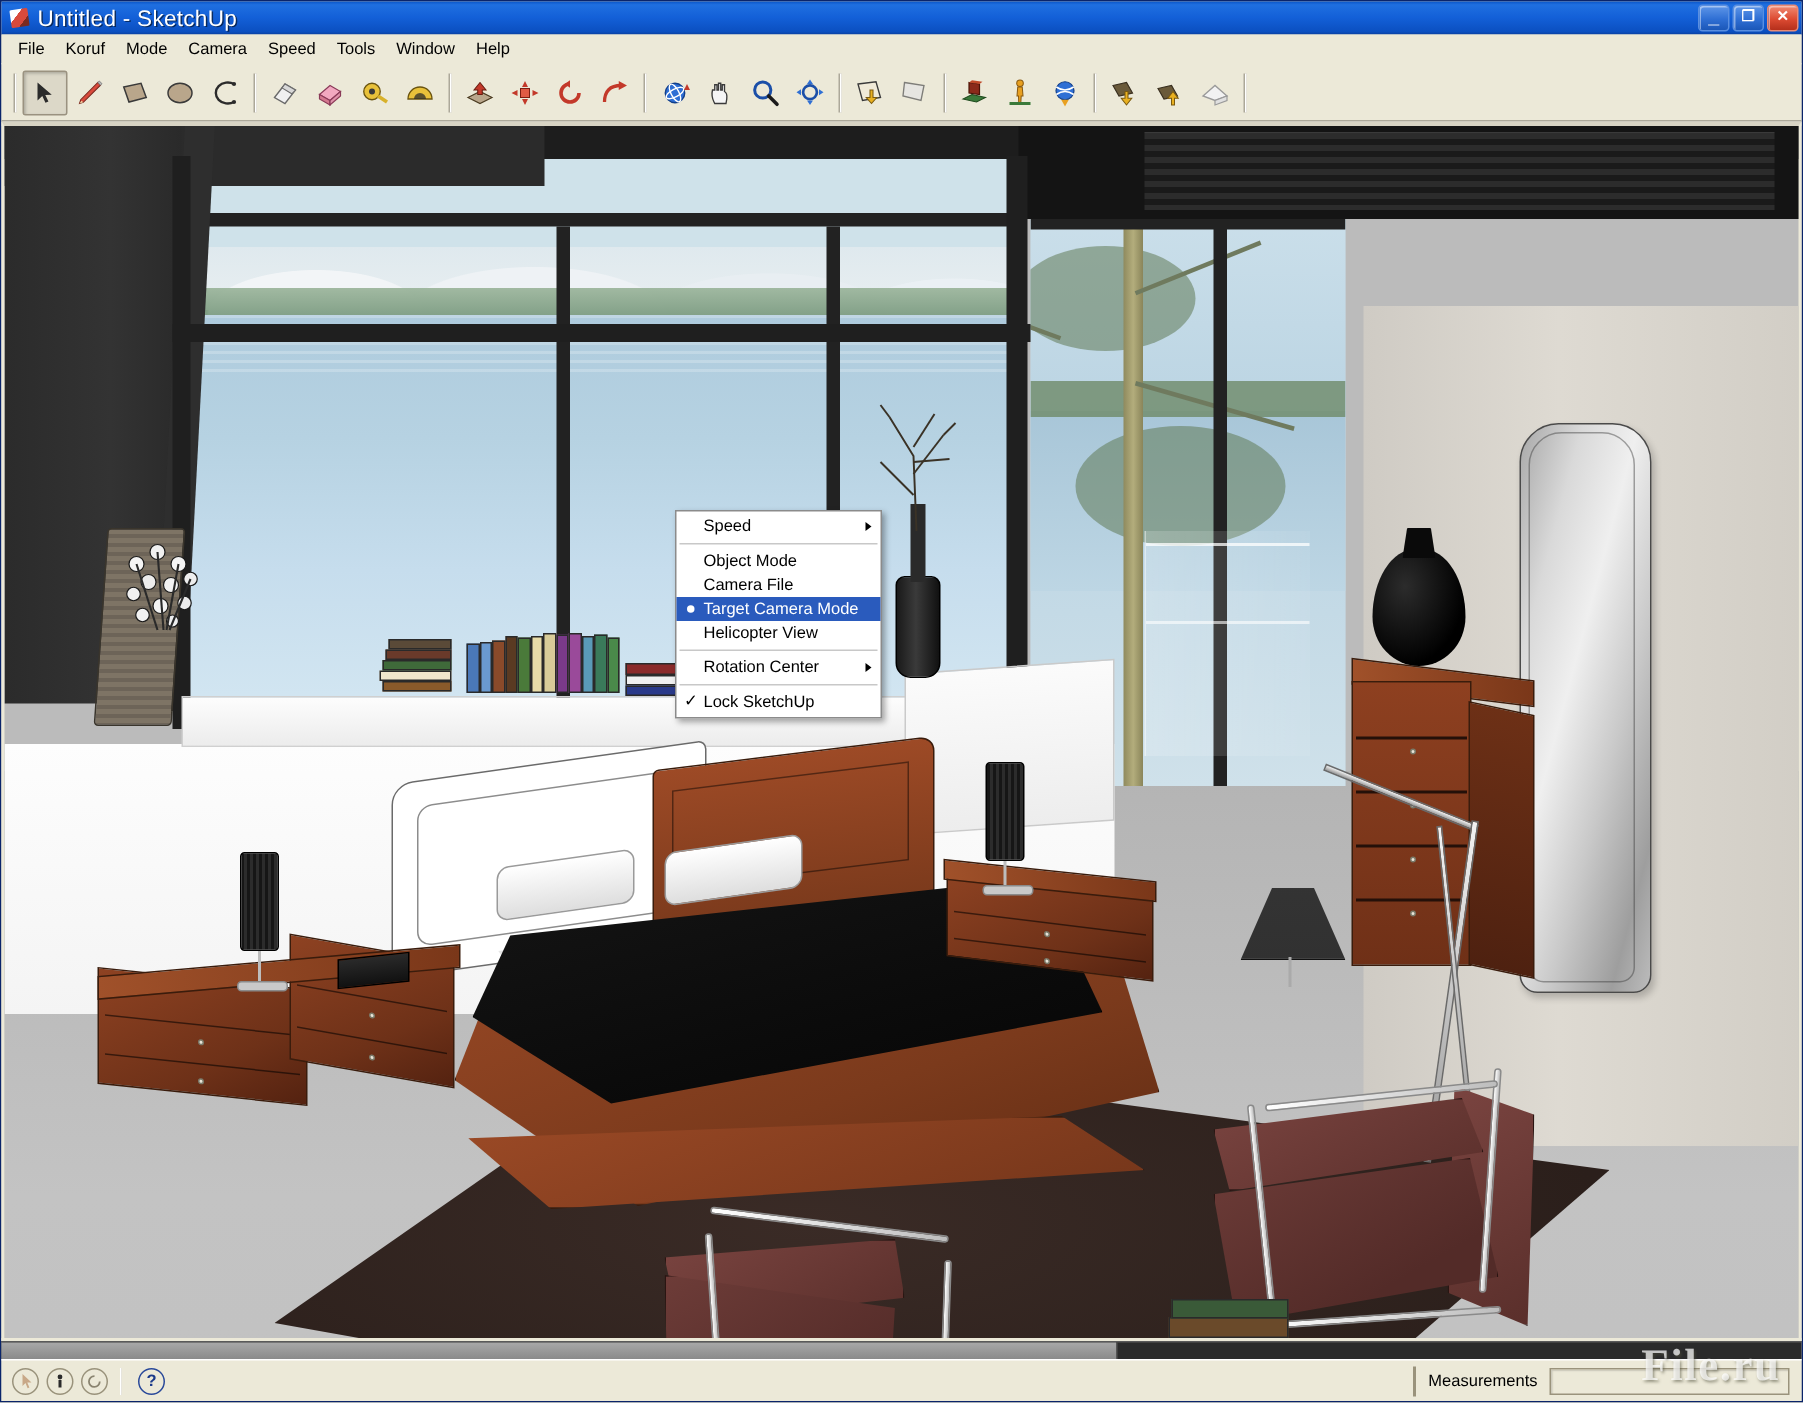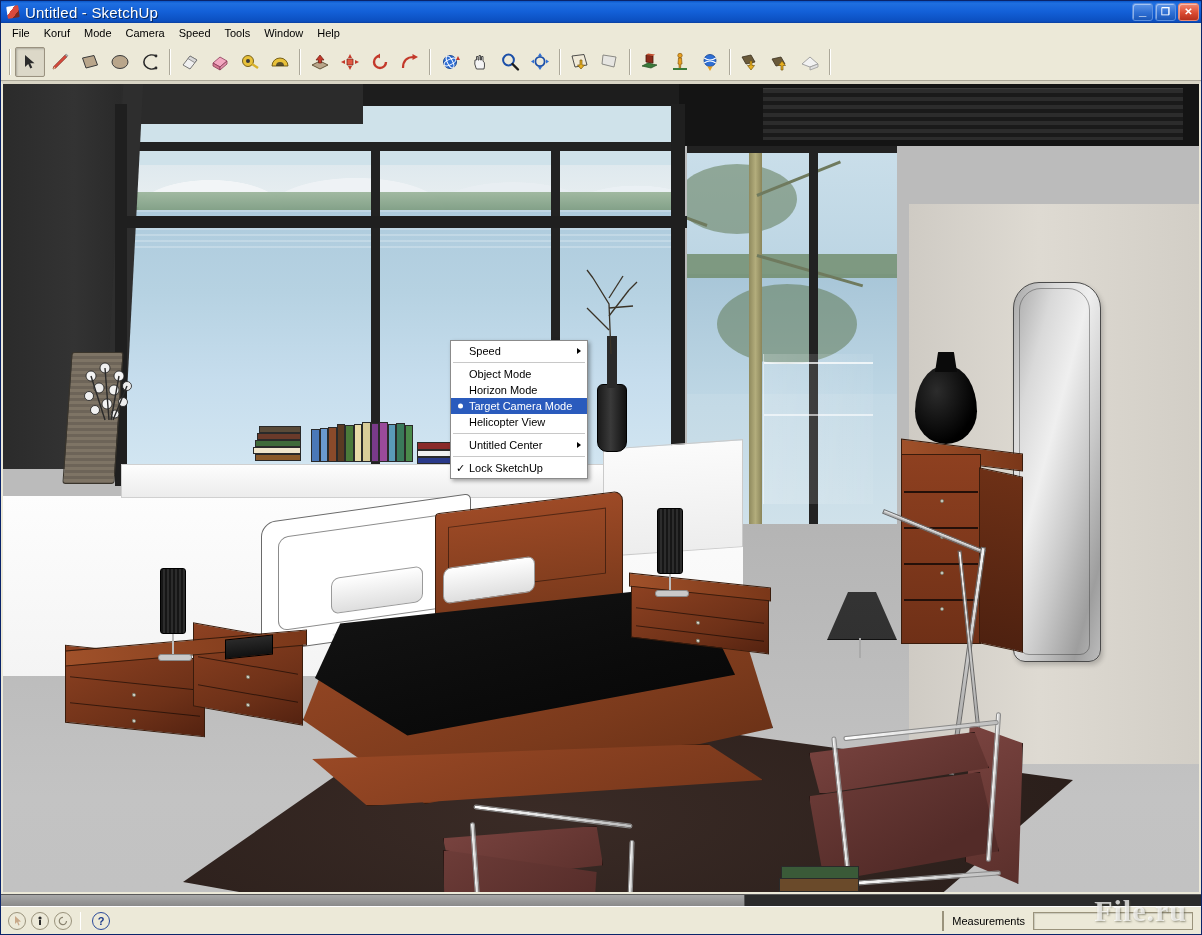--- a/index.html
+++ b/index.html
@@ -851,33 +851,33 @@
         <div class="ctx-item">
           <span>Speed</span>
           <span class="arrow"></span>
         </div>
         <div class="ctx-sep"></div>
 
         <div class="ctx-item">
           <span>Object Mode</span>
         </div>
         <div class="ctx-item">
-          <span>Horizon Mode</span>
+          <span>Camera File</span>
         </div>
         <div class="ctx-item sel">
           <span class="bullet"></span>
           <span>Target Camera Mode</span>
         </div>
         <div class="ctx-item">
           <span>Helicopter View</span>
         </div>
         <div class="ctx-sep"></div>
 
         <div class="ctx-item">
-          <span>Untitled Center</span>
+          <span>Rotation Center</span>
           <span class="arrow"></span>
         </div>
         <div class="ctx-sep"></div>
 
         <div class="ctx-item">
           <span class="check">✓</span>
           <span>Lock SketchUp</span>
         </div>
       </div>
     </div>

